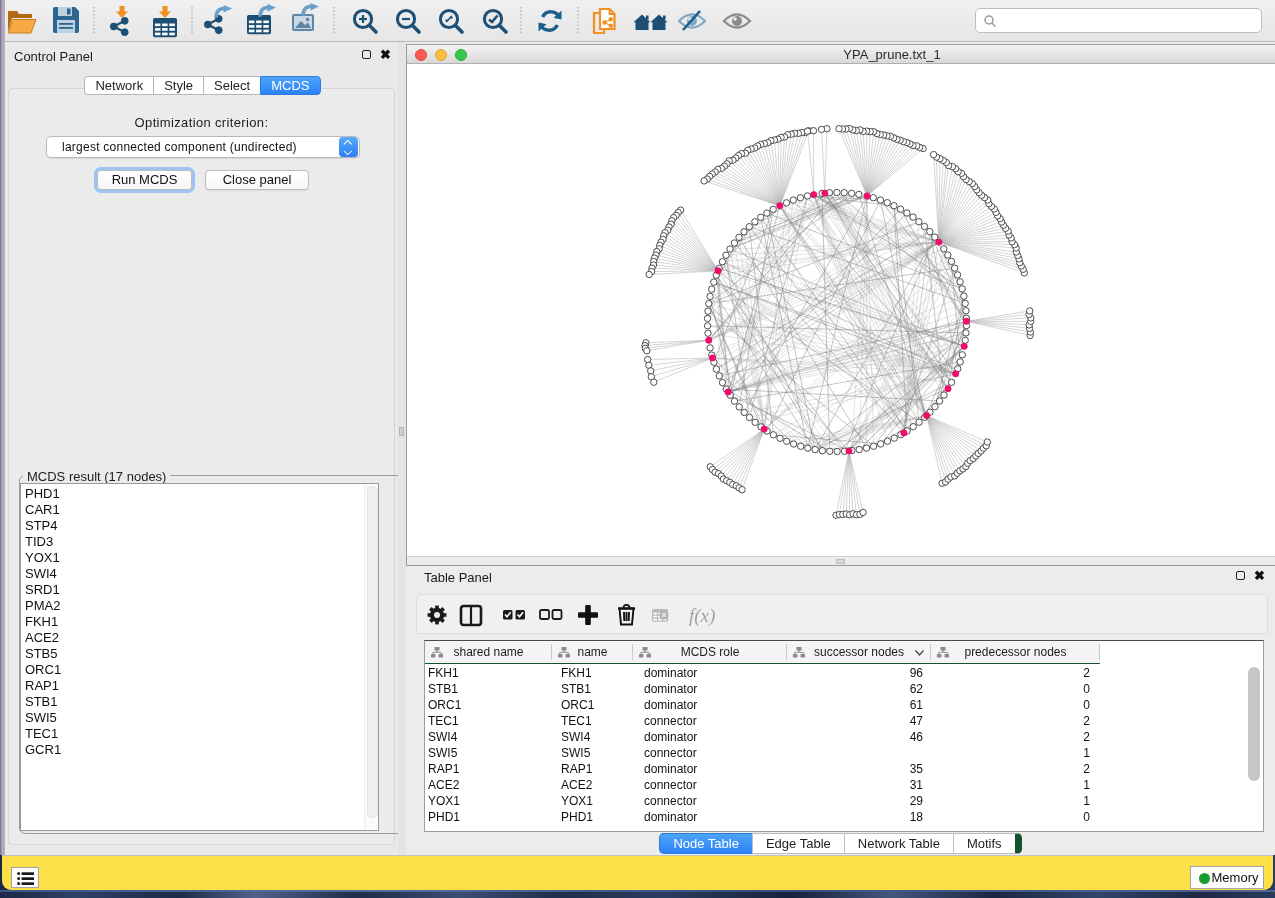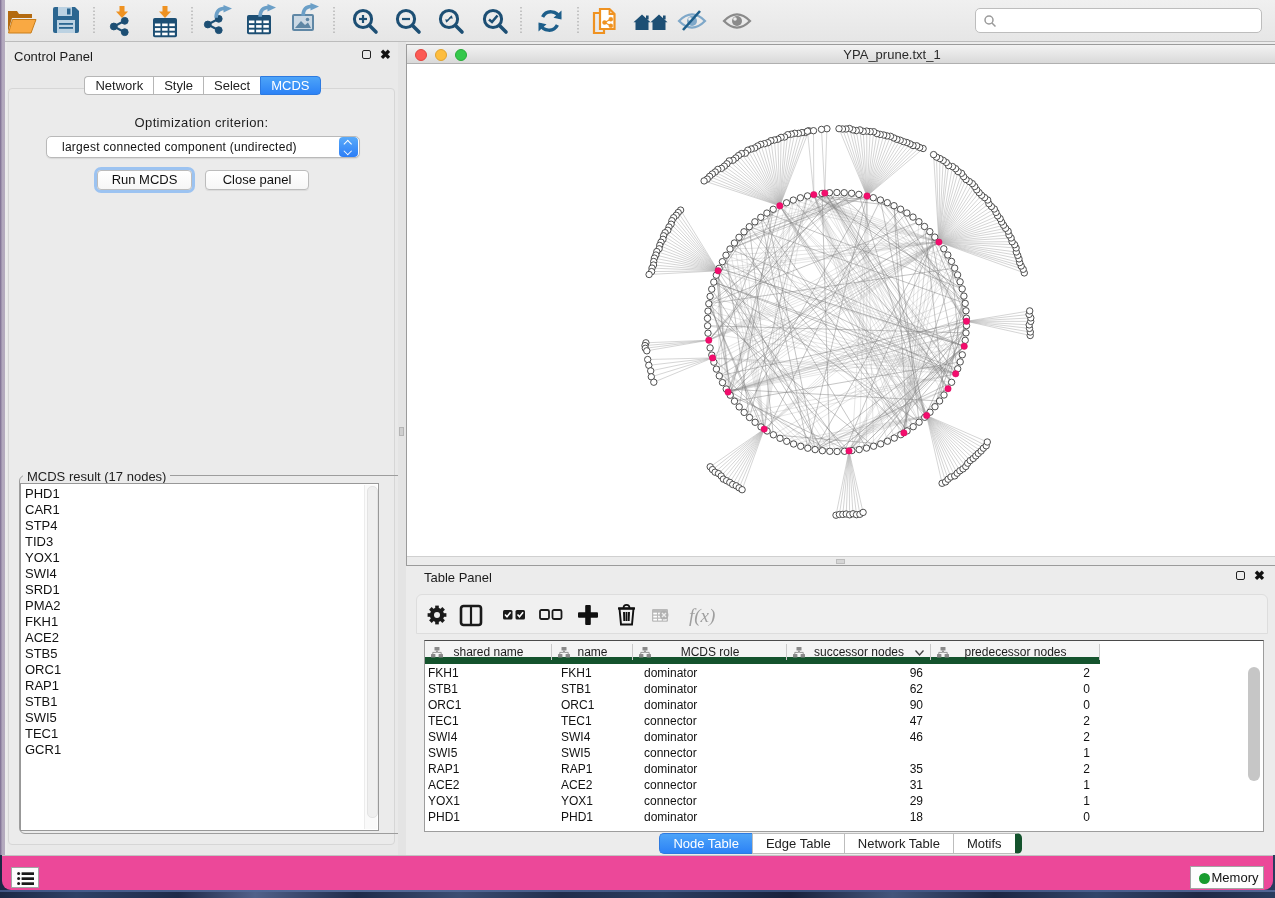--- a/index.html
+++ b/index.html
@@ -86,42 +86,42 @@
 
   
   #tpanel { left:406px; top:566px; width:869px; height:289px; background:#ececec; }
   #tpanel .title { position:absolute; left:18px; top:4px; font-size:13px; color:#1b1b1b; }
 
   #ttoolwell { position:absolute; left:10px; top:28px; width:852px; height:40px;
      background:#f0f0f0; border:1px solid #dddddd; border-radius:6px 6px 0 0; }
   #ttable { position:absolute; left:18px; top:74px; width:840px; height:192px;
      background:#fff; border:1px solid #9d9d9d; border-top:1.5px solid #4a4a4a; }
   #thead { position:absolute; left:0; top:0; width:675px; height:23px; background:#f4f4f4;
-     border-bottom:7px solid #14532d; font-size:12px; color:#1c1c1c; }
+     border-bottom:1px solid #14532d; font-size:12px; color:#1c1c1c; }
   .hcell { position:absolute; top:0; height:23px; text-align:center; line-height:22px; }
   .hcell:after { content:""; position:absolute; right:0; top:3px; bottom:4px; width:1px; background:#c9c9c9; }
   .hicon { position:absolute; left:6px; top:6px; width:12px; height:11px; }
   .trow { position:absolute; left:0; width:675px; height:16px; font-size:12px; color:#111; }
   .c1 { position:absolute; left:3px; }
   .c2 { position:absolute; left:136px; }
   .c3 { position:absolute; left:219px; }
   .c4 { position:absolute; width:498px; text-align:right; }
   .c5 { position:absolute; width:665px; text-align:right; }
   #tscroll { position:absolute; right:3px; top:26px; width:12px; height:114px;
      background:#c6c6c6; border-radius:6px; }
 
   .bottabs { position:absolute; left:0; top:267px; width:100%; display:flex; justify-content:center; }
   .btab { height:21px; line-height:20px; font-size:13px; color:#222; background:#fff;
     border:1px solid #bdbdbd; border-right:none; padding:0 13px; }
   .btab:first-child { border-radius:5px 0 0 5px; }
   .btab:last-child { border-radius:0 5px 5px 0; border-right:7px solid #14532d; }
   .btab.sel { background:linear-gradient(#4da4f8,#2c82f6); color:#fff; border-color:#2d7ae0; }
 
   
-  #statusbar { left:2px; top:855px; width:1271px; height:35px; background:#ec4899;
+  #statusbar { left:2px; top:855px; width:1271px; height:35px; background:#fde047;
      border-top:1px solid #c2c2c2; border-radius:0 0 9px 9px; }
   #listbtn { position:absolute; left:9px; top:11px; width:28px; height:21px; background:#fdfdfd;
      border:1px solid #a3a3a3; }
   #membtn { position:absolute; right:9px; top:10px; width:74px; height:23px; background:#fdfdfd;
      border:1px solid #a3a3a3; font-size:13px; color:#111;
      line-height:21px; text-align:center; padding-left:16px; }
   #membtn:before { content:""; position:absolute; left:8px; top:6px; width:11px; height:11px;
      border-radius:50%; background:#189b2e; }
 
   
@@ -1087,21 +1087,21 @@
           <span class="c1">STB1</span>
           <span class="c2">STB1</span>
           <span class="c3">dominator</span>
           <span class="c4">62</span>
           <span class="c5">0</span>
         </div>
         <div class="trow" style="top:57px">
           <span class="c1">ORC1</span>
           <span class="c2">ORC1</span>
           <span class="c3">dominator</span>
-          <span class="c4">90</span>
+          <span class="c4">61</span>
           <span class="c5">0</span>
         </div>
         <div class="trow" style="top:73px">
           <span class="c1">TEC1</span>
           <span class="c2">TEC1</span>
           <span class="c3">connector</span>
           <span class="c4">47</span>
           <span class="c5">2</span>
         </div>
         <div class="trow" style="top:89px">

